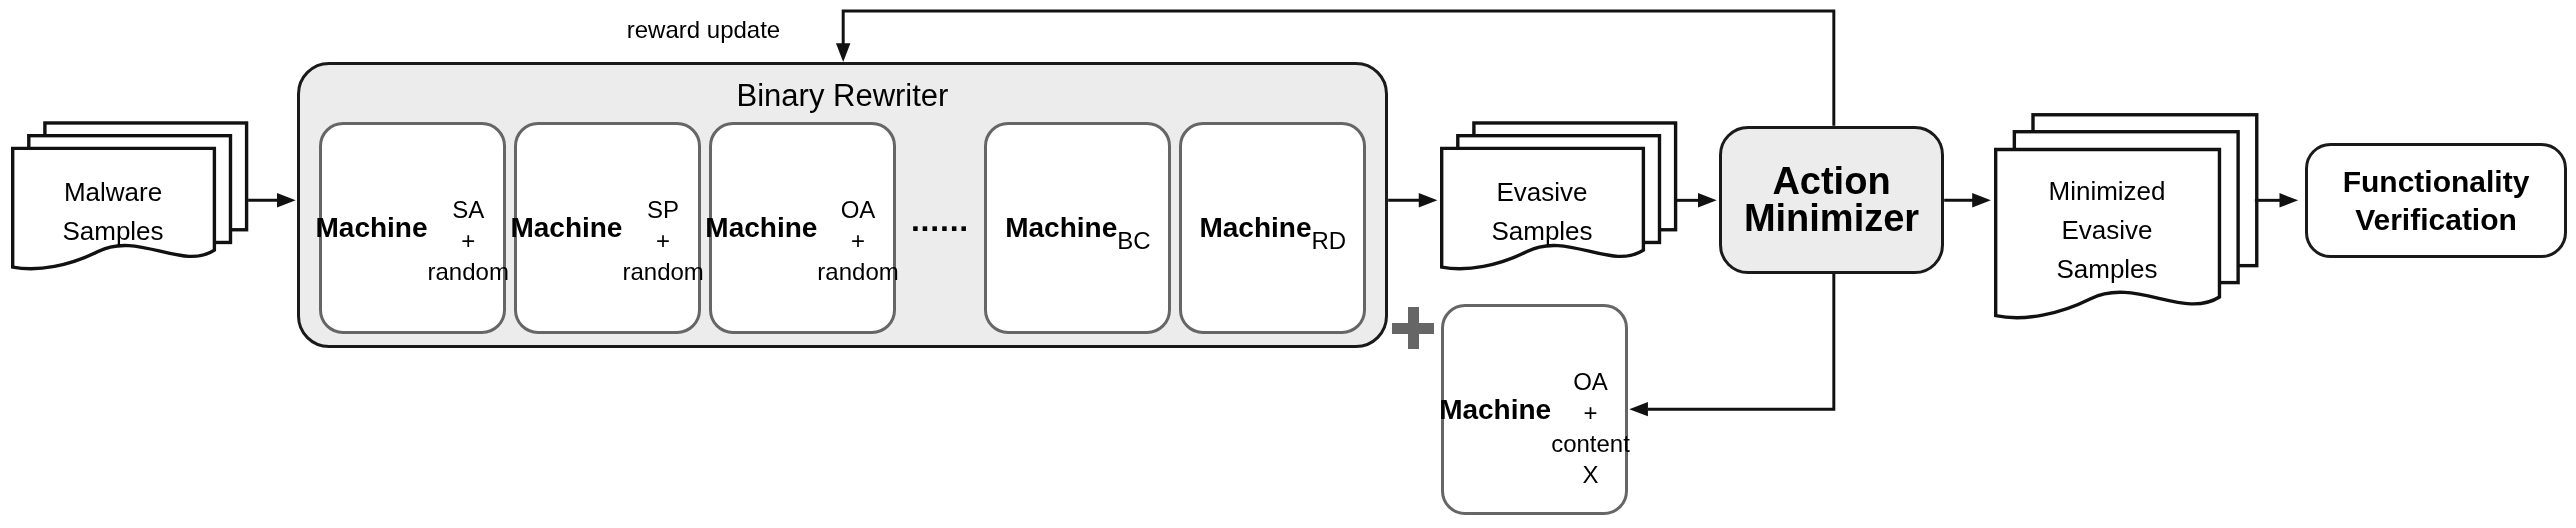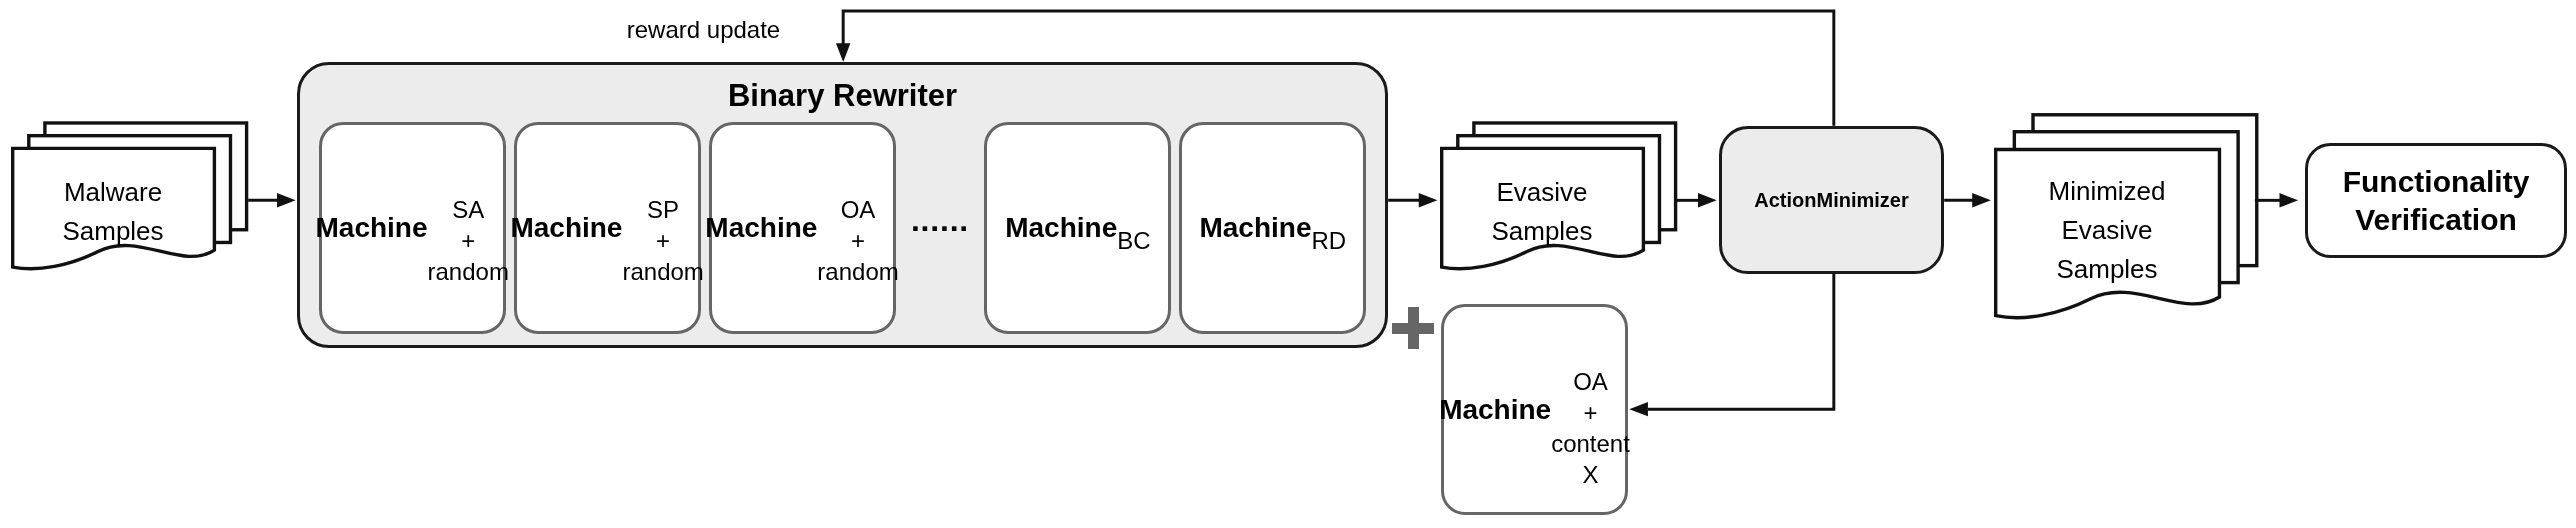--- a/index.html
+++ b/index.html
@@ -8,21 +8,21 @@
     font-family:"Liberation Sans",sans-serif;color:#000;overflow:hidden;
   }
   .abs{position:absolute;box-sizing:border-box;}
 
   
   .panel{
     background:#ececec;border:3.4px solid #1a1a1a;border-radius:32px;
   }
   .panel-title{
     position:absolute;left:0;right:0;top:13.6px;text-align:center;
-    font-size:31px;font-weight:bold;line-height:34px;
+    font-size:31px;font-weight:normal;line-height:34px;
   }
 
   
   .machine-row{
     position:absolute;left:0;right:0;top:57px;height:212px;
     display:flex;justify-content:space-between;align-items:stretch;
     padding:0 18.7px;
   }
   .machine-box{
     flex:none;width:181px;background:#ffffff;border:3.4px solid #666666;
@@ -51,22 +51,22 @@
   }
 
   
   .outline-box{
     background:#ffffff;border:3.4px solid #1a1a1a;border-radius:25.5px;
     display:flex;flex-direction:column;align-items:center;justify-content:center;
     text-align:center;font-weight:bold;font-size:30px;line-height:38px;
   }
   .gray-box{
     background:#ececec;border:3.4px solid #1a1a1a;border-radius:29px;
-    display:flex;flex-direction:row;align-items:center;justify-content:center;
-    text-align:center;font-weight:bold;font-size:20px;line-height:37px;
+    display:flex;flex-direction:column;align-items:center;justify-content:center;
+    text-align:center;font-weight:bold;font-size:38px;line-height:37px;
   }
 
   .reward-label{
     position:absolute;left:605px;top:13.6px;width:197px;text-align:center;
     font-size:24px;line-height:32px;
   }
 
   
   .plus-icon{position:absolute;left:1392px;top:307px;width:42px;height:42px;}
   .plus-icon .h{position:absolute;left:0;top:15.7px;width:42px;height:11px;background:#666666;}

